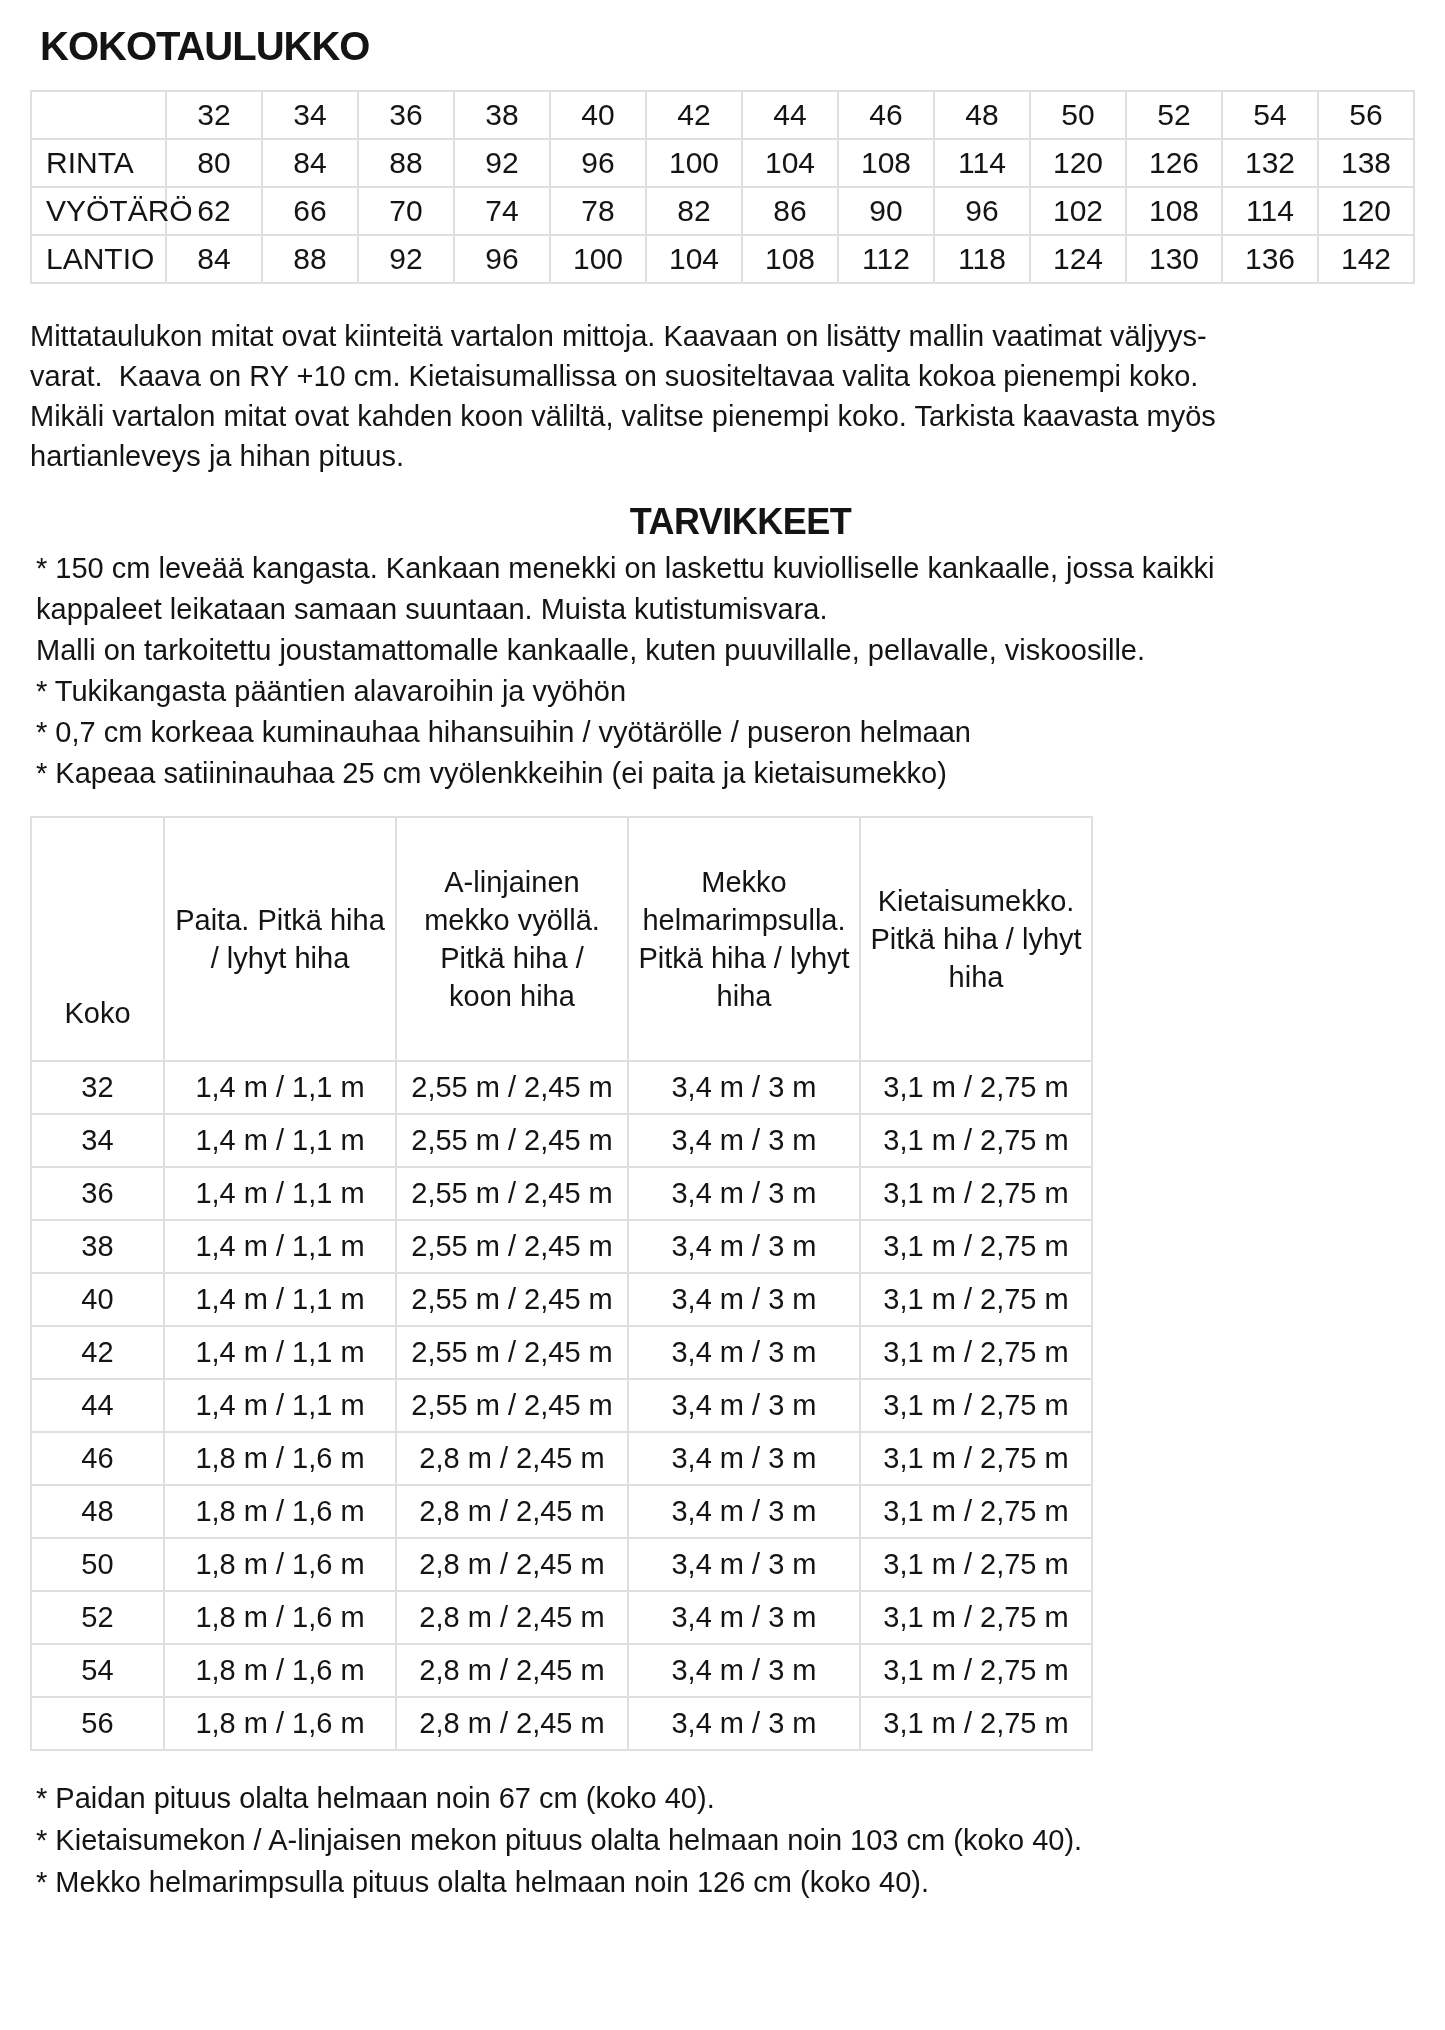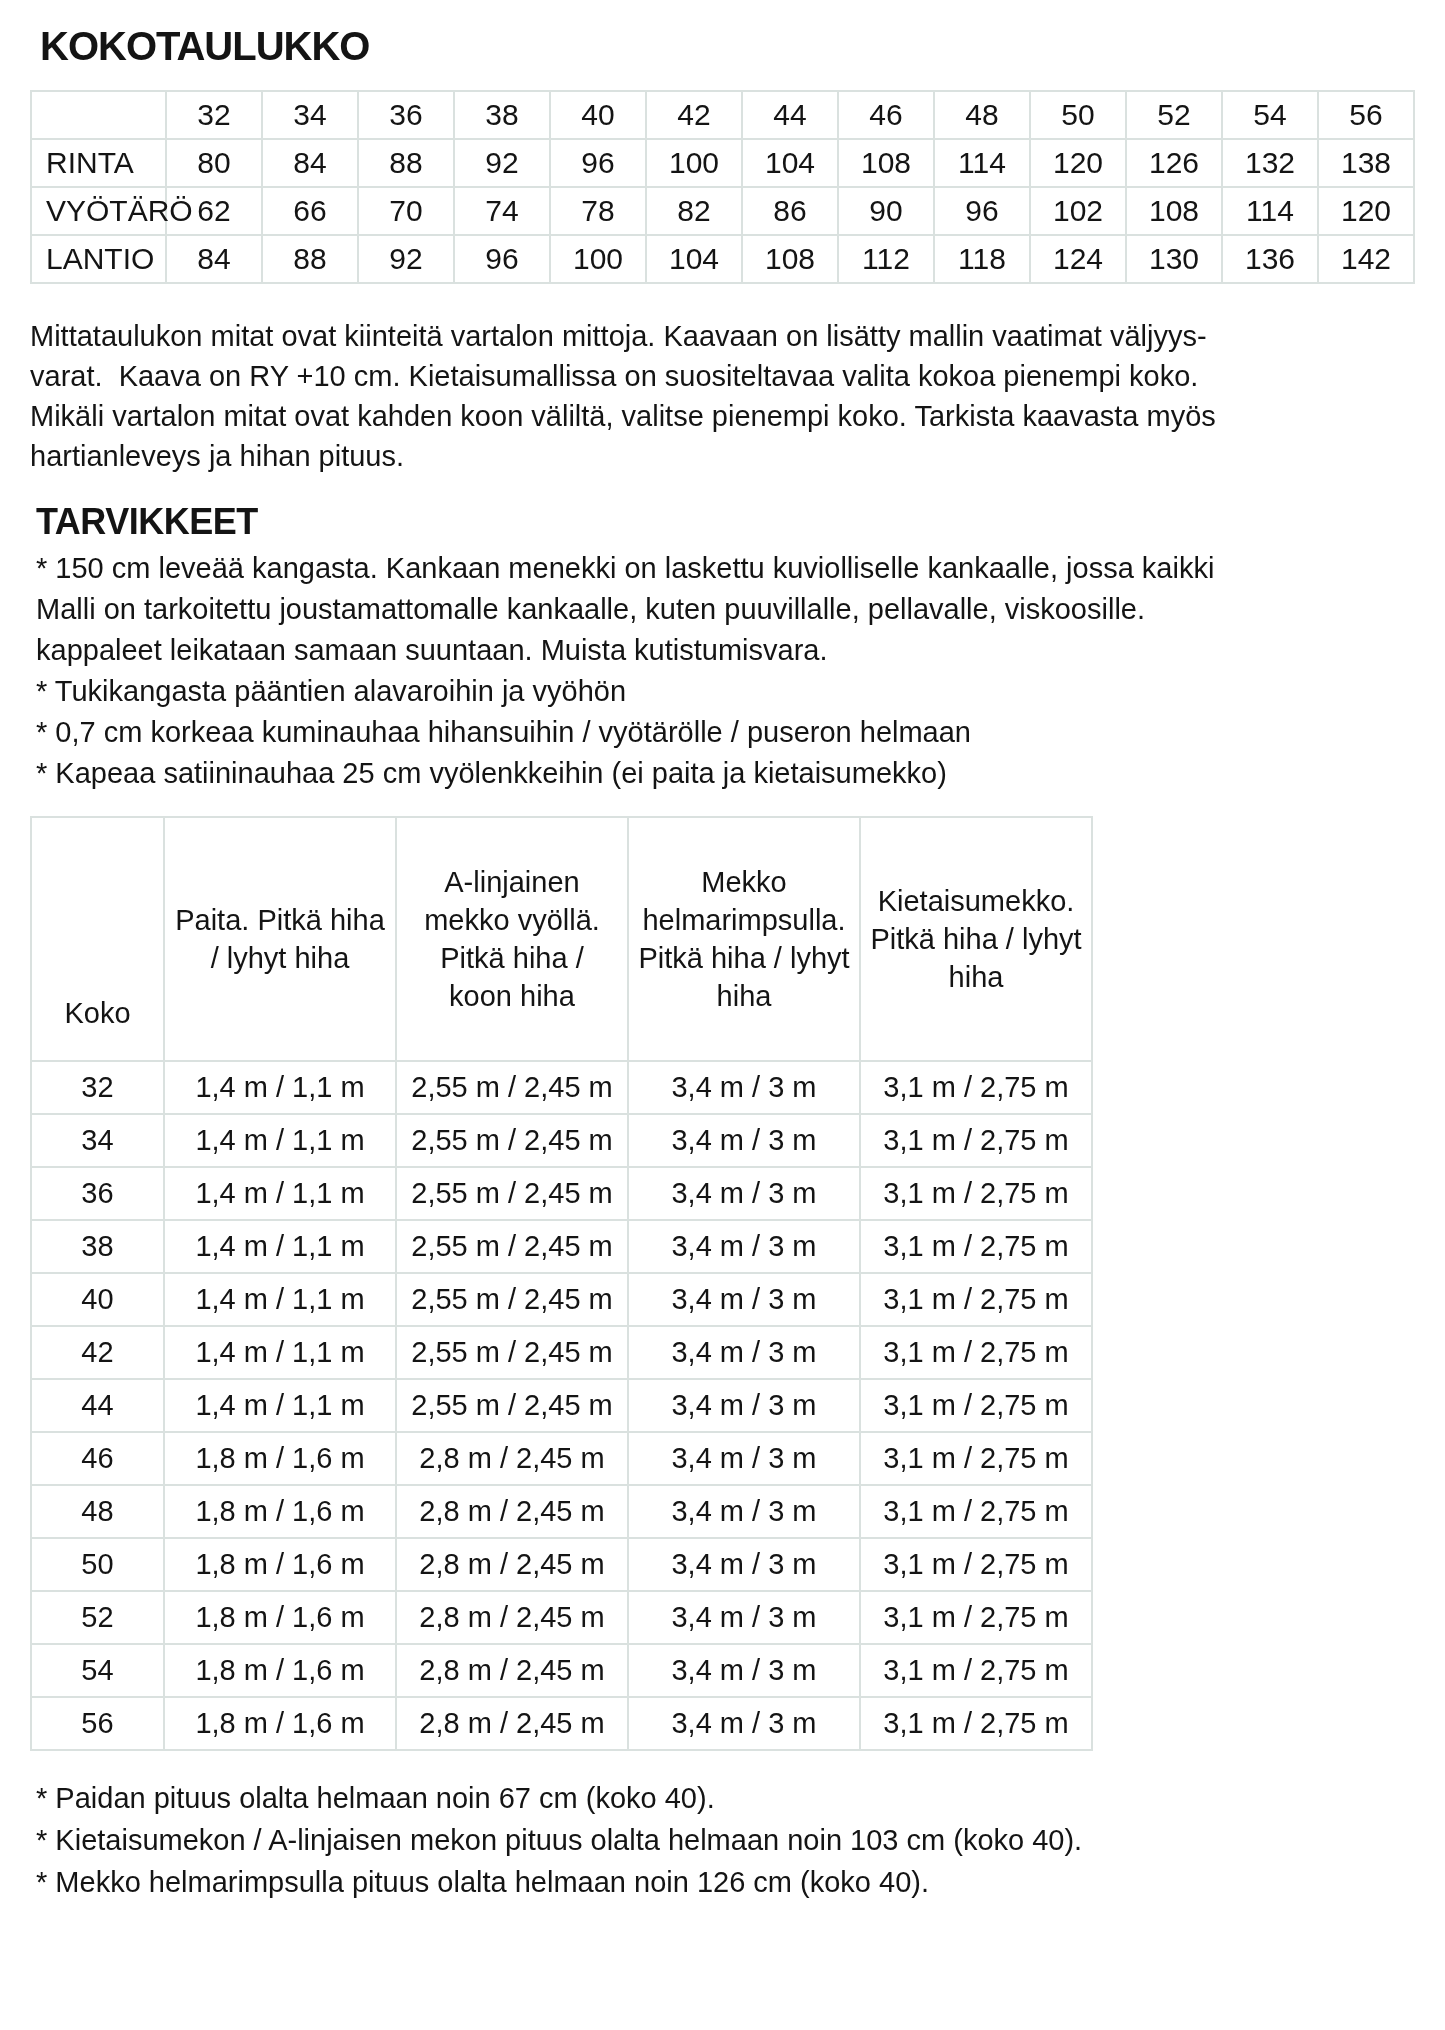--- a/index.html
+++ b/index.html
@@ -53,20 +53,21 @@
     line-height: 40px;
   }
   .intro .line { white-space: pre; }
 
   .section-heading {
     margin: 26px 0 0 36px;
     font-size: 36px;
     font-weight: 700;
     letter-spacing: -0.5px;
     line-height: 40px;
+    text-align: center;
   }
   .supplies {
     margin: 6px 0 0 36px;
     font-size: 29px;
     line-height: 41px;
   }
   .supplies .line { white-space: pre; }
 
   
   table.fabric-table {
@@ -191,22 +192,22 @@
       <div class="line">varat.  Kaava on RY +10 cm. Kietaisumallissa on suositeltavaa valita kokoa pienempi koko.</div>
       <div class="line">Mikäli vartalon mitat ovat kahden koon väliltä, valitse pienempi koko. Tarkista kaavasta myös</div>
       <div class="line">hartianleveys ja hihan pituus.</div>
     </div>
 
   <h2 class="section-heading">TARVIKKEET</h2>
 
   <div class="supplies">
 
   <div class="line">* 150 cm leveää kangasta. Kankaan menekki on laskettu kuviolliselle kankaalle, jossa kaikki</div>
+      <div class="line">kappaleet leikataan samaan suuntaan. Muista kutistumisvara.</div>
       <div class="line">Malli on tarkoitettu joustamattomalle kankaalle, kuten puuvillalle, pellavalle, viskoosille.</div>
-      <div class="line">kappaleet leikataan samaan suuntaan. Muista kutistumisvara.</div>
       <div class="line">* Tukikangasta pääntien alavaroihin ja vyöhön</div>
       <div class="line">* 0,7 cm korkeaa kuminauhaa hihansuihin / vyötärölle / puseron helmaan</div>
       <div class="line">* Kapeaa satiininauhaa 25 cm vyölenkkeihin (ei paita ja kietaisumekko)</div>
     </div>
 
   <table class="fabric-table">
     <colgroup>
       <col class="koko-col">
         <col class="val-col">
         <col class="val-col">

